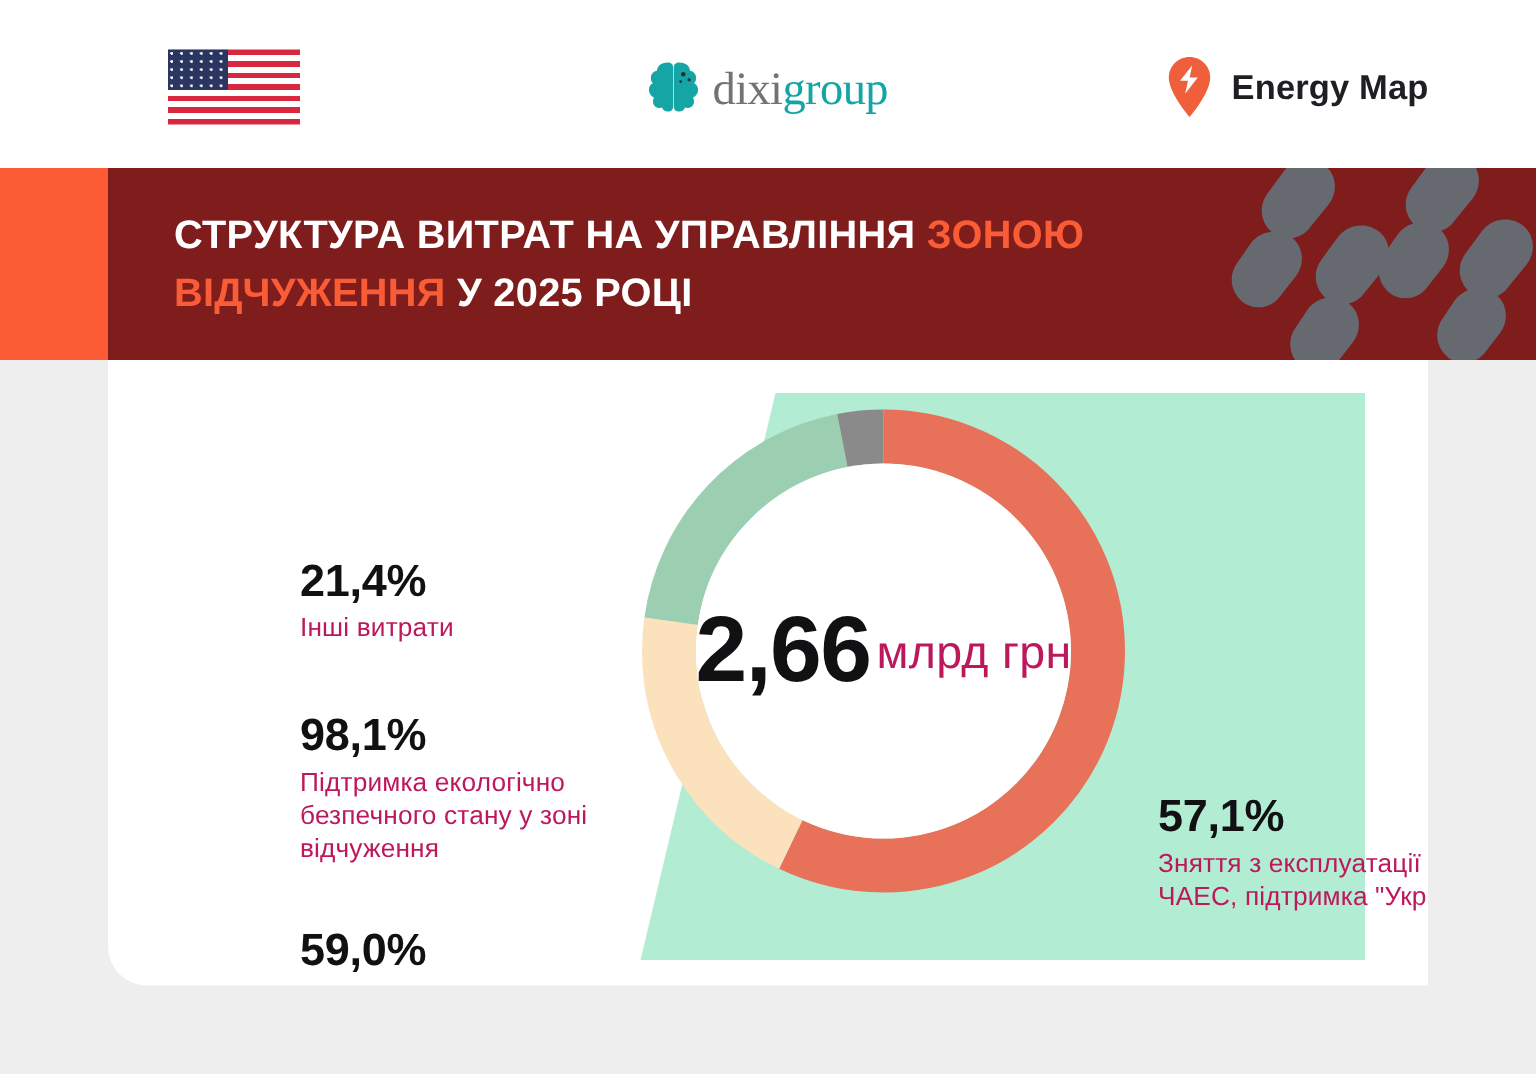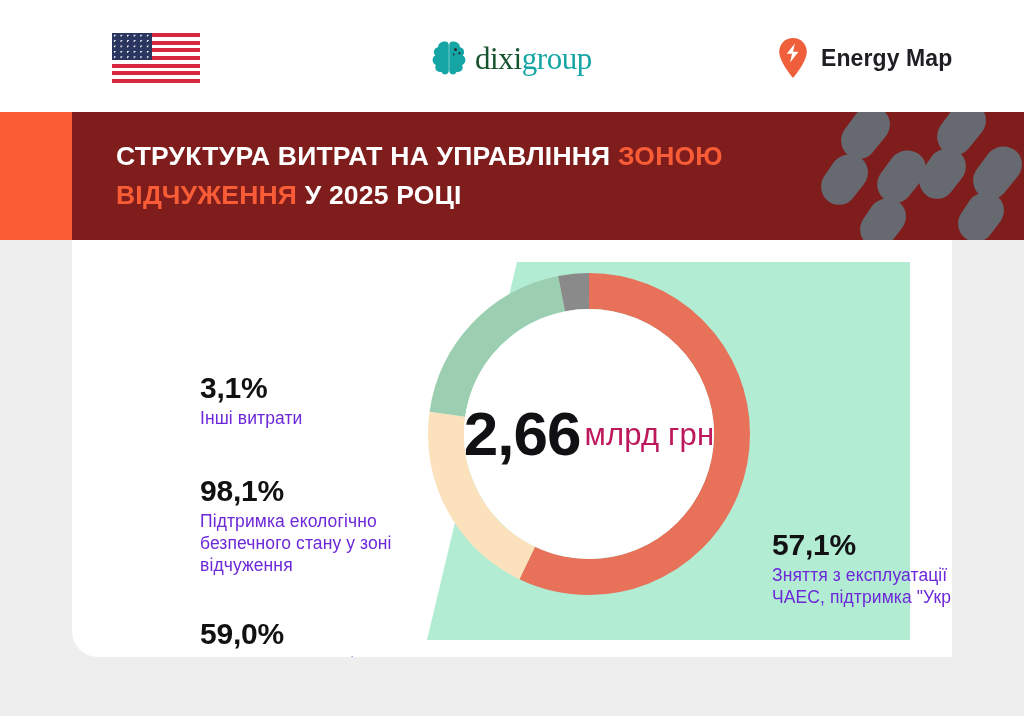--- a/index.html
+++ b/index.html
@@ -63,21 +63,21 @@
     gap: 9px;
   }
   .dixi-mark { width: 34px; height: 36px; display: block; }
   .dixi-word {
     font-family: "Liberation Serif", "DejaVu Serif", serif;
     font-size: 31px;
     letter-spacing: -0.4px;
     line-height: 1;
     white-space: nowrap;
   }
-  .dixi-word .d1 { color: #14532d; }
+  .dixi-word .d1 { color: #737373; }
   .dixi-word .d2 { color: #16a5a5; }
 
   .emap-logo {
     position: absolute;
     left: 778px; top: 38px;
     display: flex;
     align-items: center;
     gap: 13px;
     justify-content: flex-end;
   }
@@ -193,21 +193,21 @@
   .legend .pct {
     font-size: 30px;
     font-weight: bold;
     color: #111114;
     letter-spacing: -0.2px;
     line-height: 1.1;
     margin-bottom: 3px;
   }
   .legend .desc {
     font-size: 17.5px;
-    color: #6d28d9;
+    color: #be185d;
     line-height: 1.26;
     letter-spacing: 0.1px;
   }
 
   .legend-other      { left: 128px; top: 259px; width: 250px; }
   .legend-eco        { left: 128px; top: 362px; width: 245px; }
   .legend-waste      { left: 128px; top: 505px; width: 255px; }
   .legend-decom      { left: 700px; top: 416px; width: 225px; }
 </style>
 </head>
@@ -269,21 +269,21 @@
           <circle r="125" fill="#ffffff"></circle>
         </g>
       </svg>
       <div class="donut-center">
         <div class="center-value">2,66</div>
         <div class="center-unit">млрд грн</div>
       </div>
     </div>
 
     <div class="legend legend-other">
-      <div class="pct">3,1%</div>
+      <div class="pct">21,4%</div>
       <div class="desc">Інші витрати</div>
     </div>
 
     <div class="legend legend-eco">
       <div class="pct">98,1%</div>
       <div class="desc">Підтримка екологічно безпечного стану у зоні відчуження</div>
     </div>
 
     <div class="legend legend-waste">
       <div class="pct">59,0%</div>

